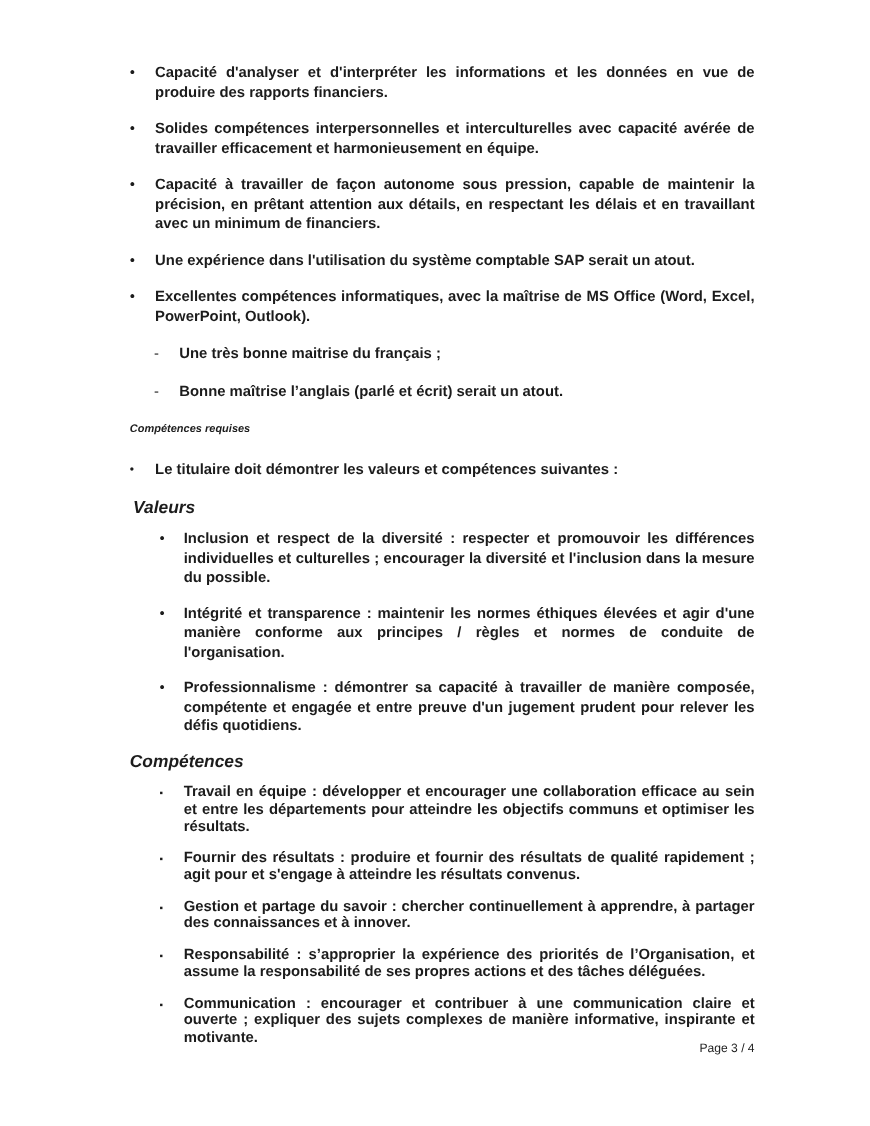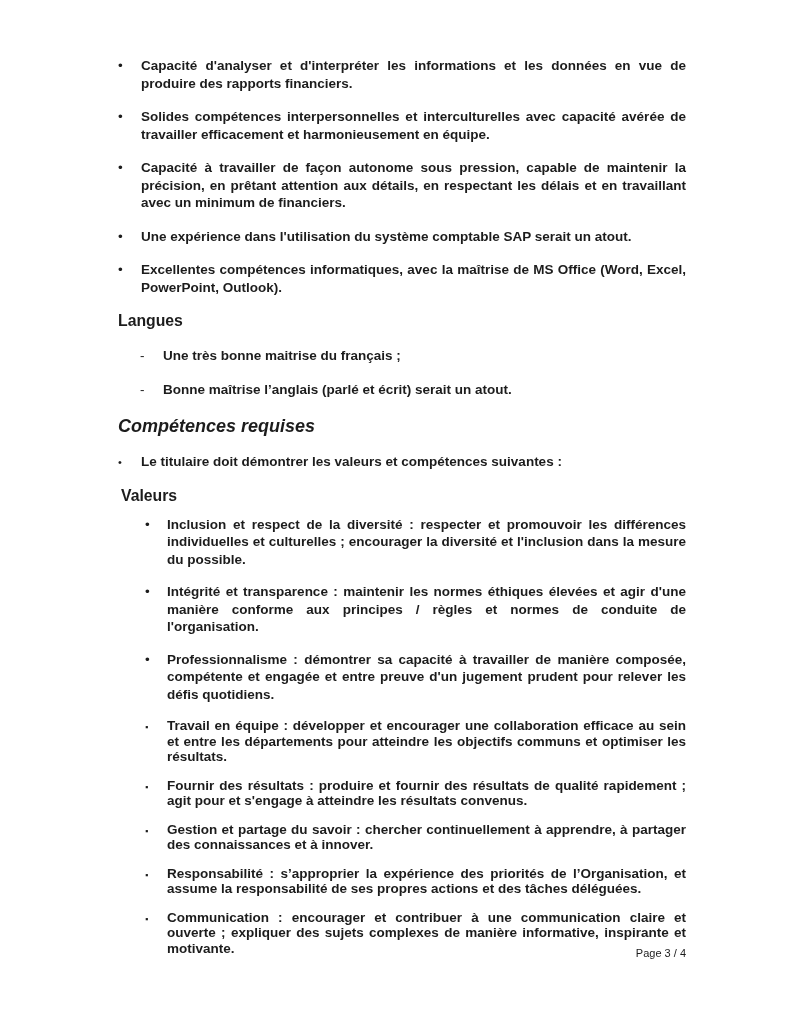--- a/index.html
+++ b/index.html
@@ -42,34 +42,34 @@
     margin: 0 0 17px 0;
   }
   .subhead.indent1 { margin-left: 3px; }
   
   .dash-list .li { margin-left: 22px; margin-bottom: 17px; }
   .dash-list .li .marker { flex: 0 0 23px; }
   
   .section-head {
     font-style: italic;
     font-weight: bold;
-    font-size: 18px;
+    font-size: 10px;
     line-height: 20px;
     margin: 10px 0 17px 0;
   }
   
   .intro.li { margin-bottom: 16px; }
   .intro .marker { font-size: 11px; padding-top: 1px; }
   
   .valeurs-list .li { margin-left: 27px; margin-bottom: 15px; }
   .valeurs-list .li .marker { flex: 0 0 22px; }
   
   .comp-list .li { margin-left: 27px; margin-bottom: 13px; line-height: 15.5px; }
   .comp-list .li .marker { flex: 0 0 22px; font-size: 9px; padding-top: 2px; }
-  .valeurs-head, .comp-head { margin-bottom: 11px; }
+  .valeurs-head, .comp-head { margin-bottom: 11px; font-style: italic; }
   .footer {
     position: absolute;
     right: 105px;
     bottom: 62px;
     font-size: 11px;
     color: #1c1c1c;
   }
 </style>
 </head>
 <body>
@@ -92,21 +92,20 @@
     <div class="li">
       <span class="marker">•</span>
       <p>Une expérience dans l'utilisation du système comptable SAP serait un atout.</p>
     </div>
     <div class="li">
       <span class="marker">•</span>
       <p>Excellentes compétences informatiques, avec la maîtrise de MS Office (Word, Excel, PowerPoint, Outlook).</p>
     </div>
   </section>
 
-  <h3 class="subhead">Langues</h3>
 
   <section class="dash-list">
     <div class="li">
       <span class="marker">-</span>
       <p>Une très bonne maitrise du français ;</p>
     </div>
     <div class="li">
       <span class="marker">-</span>
       <p>Bonne maîtrise l’anglais (parlé et écrit) serait un atout.</p>
     </div>
@@ -129,20 +128,21 @@
     <div class="li">
       <span class="marker">•</span>
       <p>Intégrité et transparence : maintenir les normes éthiques élevées et agir d'une manière conforme aux principes / règles et normes de conduite de l'organisation.</p>
     </div>
     <div class="li">
       <span class="marker">•</span>
       <p>Professionnalisme : démontrer sa capacité à travailler de manière composée, compétente et engagée et entre preuve d'un jugement prudent pour relever les défis quotidiens.</p>
     </div>
   </section>
 
+  <h3 class="subhead comp-head">Compétences</h3>
 
   <section class="comp-list">
     <div class="li">
       <span class="marker">▪</span>
       <p>Travail en équipe : développer et encourager une collaboration efficace au sein et entre les départements pour atteindre les objectifs communs et optimiser les résultats.</p>
     </div>
     <div class="li">
       <span class="marker">▪</span>
       <p>Fournir des résultats : produire et fournir des résultats de qualité rapidement ; agit pour et s'engage à atteindre les résultats convenus.</p>
     </div>

